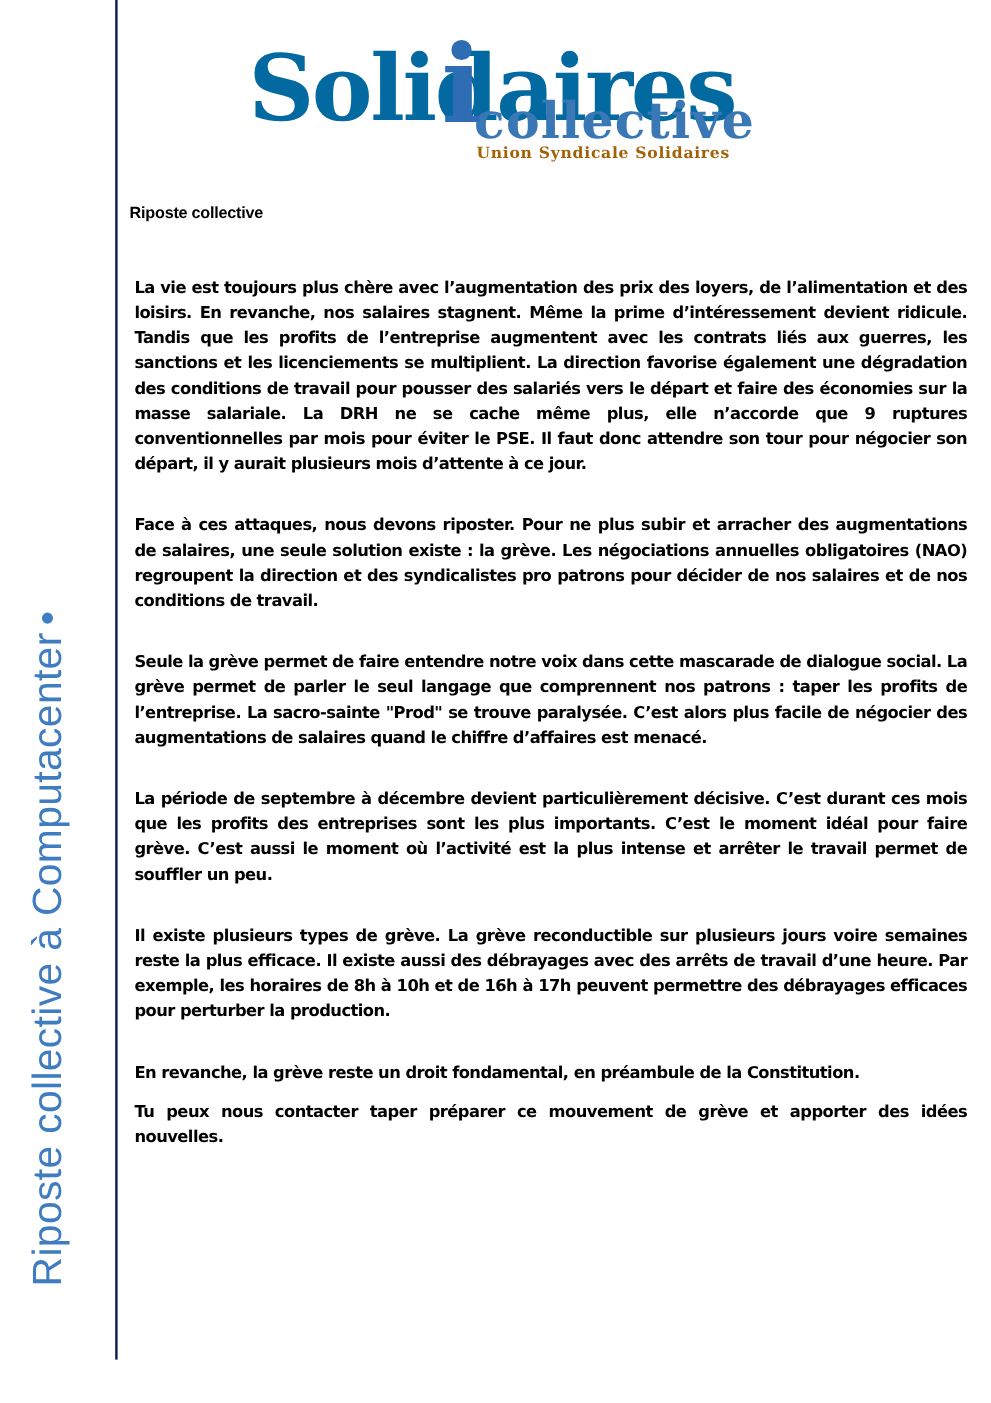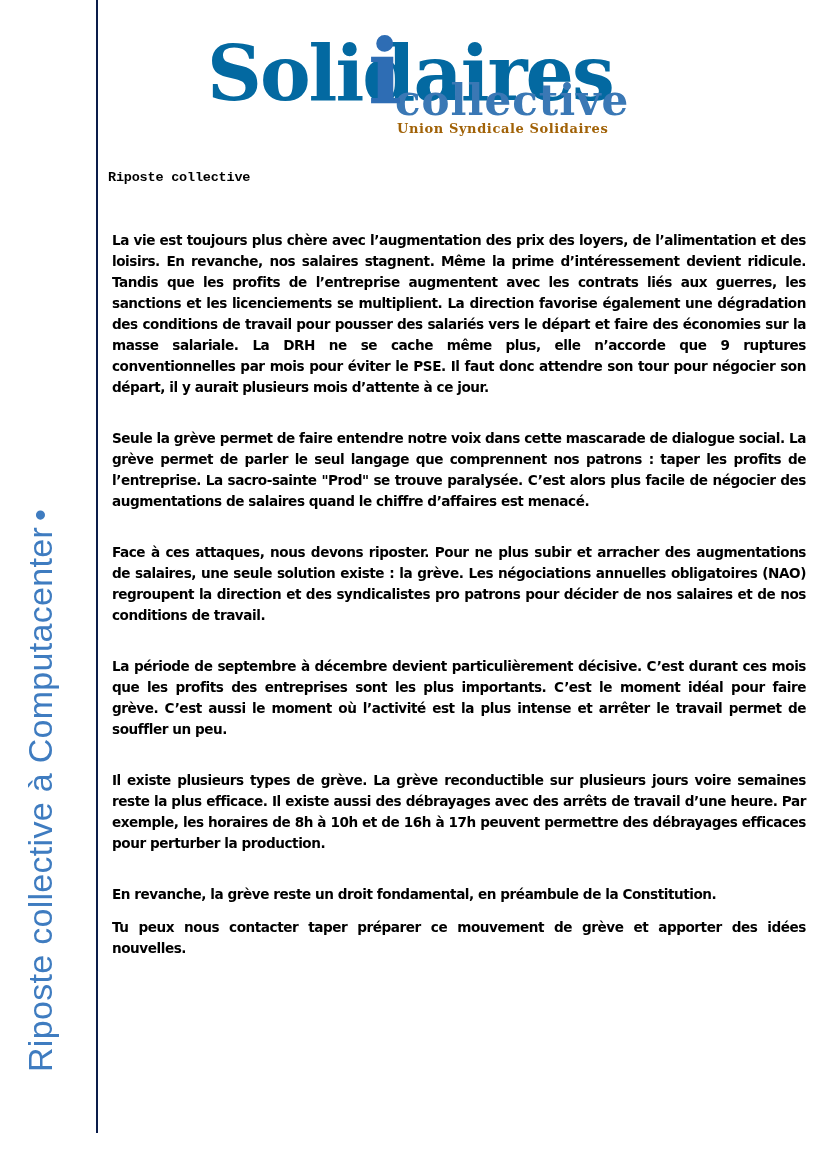--- a/index.html
+++ b/index.html
@@ -142,21 +142,21 @@
 
   
   .content {
     position: absolute;
     left: 108px;
     top: 170px;
     width: 698px;
   }
 
   .doc-heading {
-    font-family: Liberation Mono, monospace;
+    font-family: Liberation Sans, sans-serif;
     font-weight: bold;
     font-size: 13.5px;
     color: #000000;
     letter-spacing: -0.2px;
     margin: 0 0 44px 0;
     line-height: 1.2;
   }
 
   .para {
     font-family: "DejaVu Sans", sans-serif;
@@ -197,21 +197,21 @@
       <span class="logo-i-overlay">i</span>
       <span class="logo-sub">collective</span>
       <span class="logo-tagline">Union Syndicale Solidaires</span>
     </div>
   </div>
 
   <div class="content">
     <h1 class="doc-heading">Riposte collective</h1>
 
     <p class="para">La vie est toujours plus chère avec l’augmentation des prix des loyers, de l’alimentation et des loisirs. En revanche, nos salaires stagnent. Même la prime d’intéressement devient ridicule. Tandis que les profits de l’entreprise augmentent avec les contrats liés aux guerres, les sanctions et les licenciements se multiplient. La direction favorise également une dégradation des conditions de travail pour pousser des salariés vers le départ et faire des économies sur la masse salariale. La DRH ne se cache même plus, elle n’accorde que 9 ruptures conventionnelles par mois pour éviter le PSE. Il faut donc attendre son tour pour négocier son départ, il y aurait plusieurs mois d’attente à ce jour.</p>
+    <p class="para">Face à ces attaques, nous devons riposter. Pour ne plus subir et arracher des augmentations de salaires, une seule solution existe : la grève. Les négociations annuelles obligatoires (NAO) regroupent la direction et des syndicalistes pro patrons pour décider de nos salaires et de nos conditions de travail.</p>
     <p class="para">Seule la grève permet de faire entendre notre voix dans cette mascarade de dialogue social. La grève permet de parler le seul langage que comprennent nos patrons : taper les profits de l’entreprise. La sacro-sainte "Prod" se trouve paralysée. C’est alors plus facile de négocier des augmentations de salaires quand le chiffre d’affaires est menacé.</p>
-    <p class="para">Face à ces attaques, nous devons riposter. Pour ne plus subir et arracher des augmentations de salaires, une seule solution existe : la grève. Les négociations annuelles obligatoires (NAO) regroupent la direction et des syndicalistes pro patrons pour décider de nos salaires et de nos conditions de travail.</p>
     <p class="para">La période de septembre à décembre devient particulièrement décisive. C’est durant ces mois que les profits des entreprises sont les plus importants. C’est le moment idéal pour faire grève. C’est aussi le moment où l’activité est la plus intense et arrêter le travail permet de souffler un peu.</p>
     <p class="para">Il existe plusieurs types de grève. La grève reconductible sur plusieurs jours voire semaines reste la plus efficace. Il existe aussi des débrayages avec des arrêts de travail d’une heure. Par exemple, les horaires de 8h à 10h et de 16h à 17h peuvent permettre des débrayages efficaces pour perturber la production.</p>
     <p class="para tight">En revanche, la grève reste un droit fondamental, en préambule de la Constitution.</p>
     <p class="para">Tu peux nous contacter taper préparer ce mouvement de grève et apporter des idées nouvelles.</p>
   </div>
 
 </div>
 
 </body></html>

